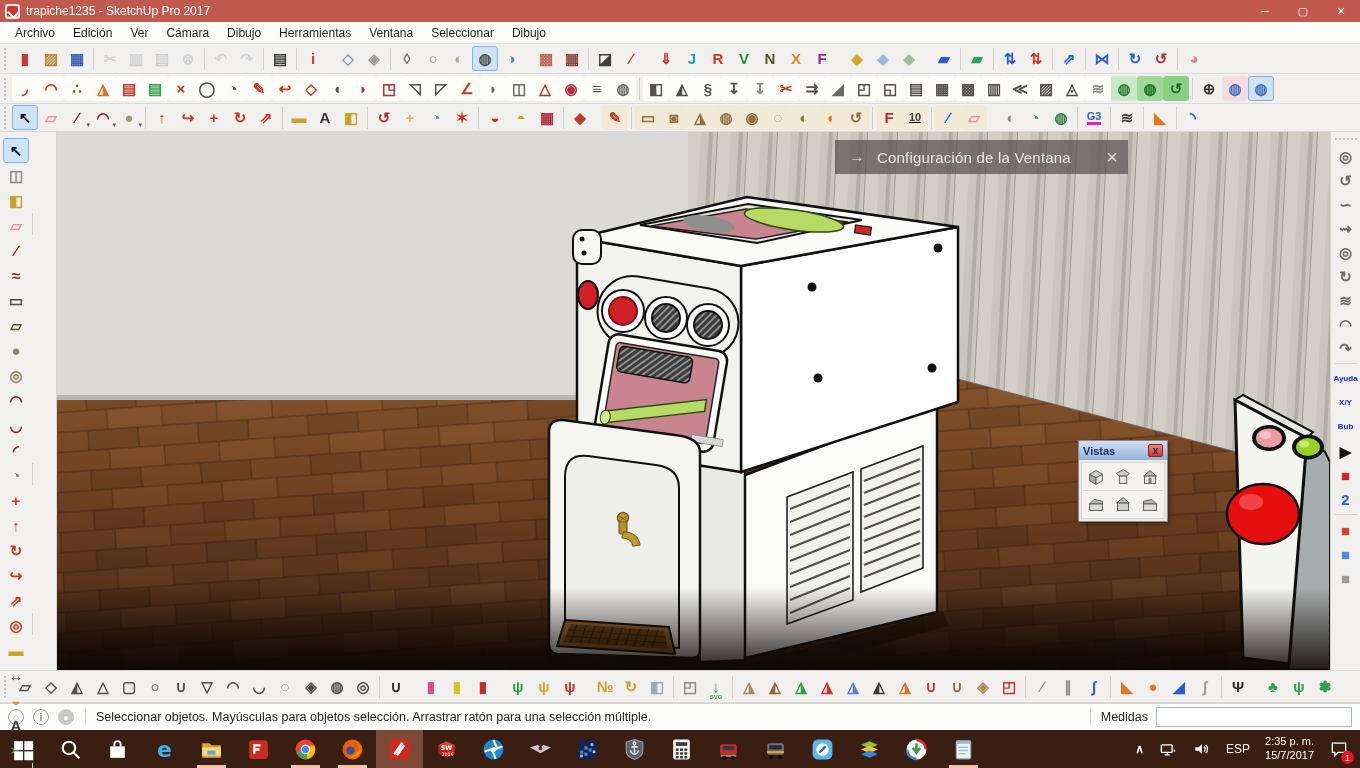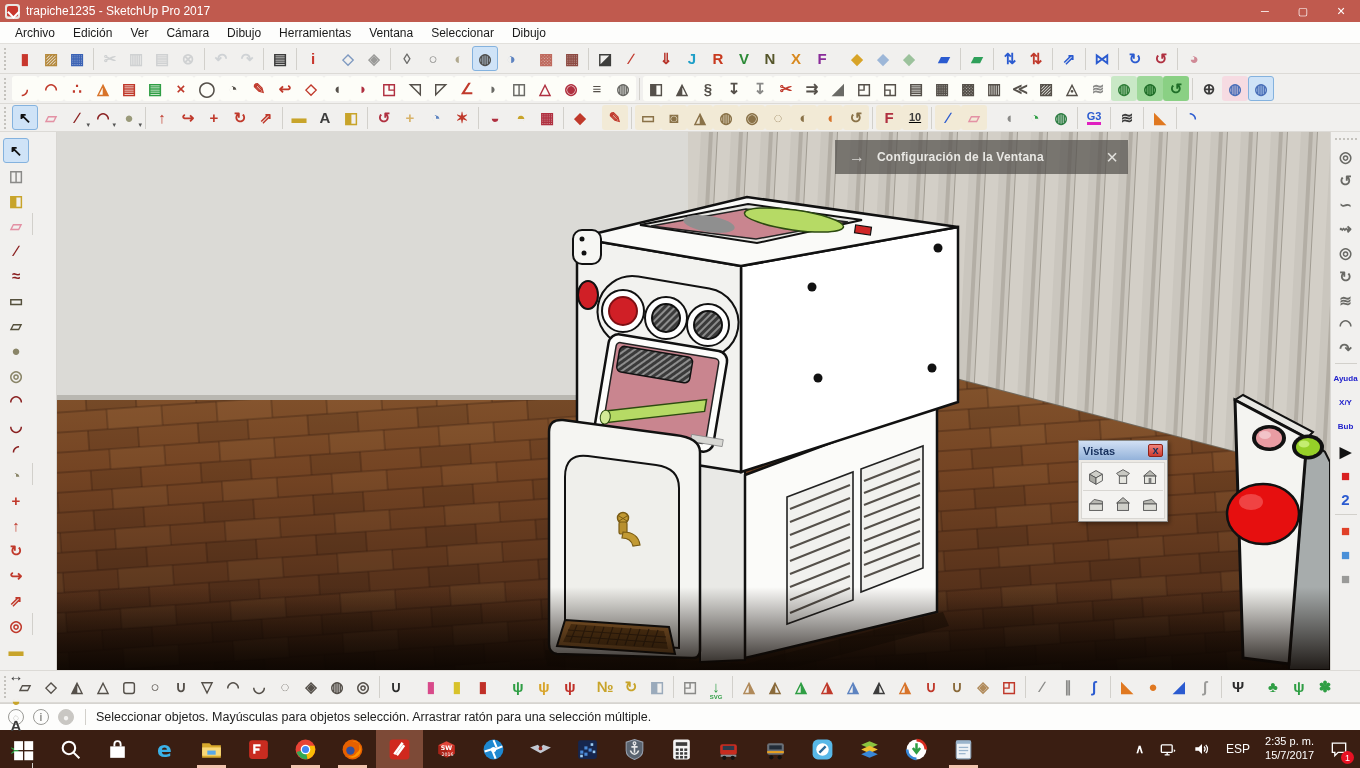--- a/index.html
+++ b/index.html
@@ -36,21 +36,21 @@
   .tbv .tb-btn { width:25px; height:25px; }
   .tbvr { width:30px; background:#f1f0ee; border-left:1px solid #d8d6d2; display:flex; flex-direction:column; align-items:center; padding-top:4px; }
   .tbvr .tb-btn { width:24px; height:24px; }
   .tbvr .tb-sep { width:22px; height:1px; margin:3px 0; }
   .tbvr .tb-handle { width:22px; height:4px; border-left:none; border-top:2px dotted #c4c2bd; margin:2px 0; }
   .viewport { position:relative; flex:1; overflow:hidden; background:#dbdad6; }
   .viewport svg.scene { position:absolute; inset:0; display:block; }
   
   .notif { position:absolute; left:778px; top:8px; width:293px; height:34px; background:rgba(84,82,78,.72); display:flex; align-items:center; color:#e9e8e4; }
   .notif .arrow { font-size:16px; margin:0 12px 0 14px; color:#d8d7d3; }
-  .notif .ntext { font-size:12px; font-weight:bold; letter-spacing:.2px; }
+  .notif .ntext { font-size:15px; font-weight:normal; letter-spacing:.2px; }
   .notif .nclose { margin-left:auto; margin-right:10px; font-size:20px; color:#e2e1dd; }
   
   .vistas { position:absolute; left:1021px; top:308px; width:90px; background:#ece9e4; border:1px solid #8a8a88; box-shadow:2px 2px 4px rgba(0,0,0,.35); }
   .vistas .vtitle { height:19px; background:linear-gradient(#d2e0f4,#93b2da); display:flex; align-items:center; padding:0 4px; }
   .vistas .vtitle span { font-size:11px; font-weight:bold; color:#17315e; }
   .vistas .vclose { margin-left:auto; width:15px; height:13px; background:linear-gradient(#f0837c,#cc3a2e); border:1px solid #902318; border-radius:2px; color:#fff; font-size:9px; font-weight:bold; display:flex; align-items:center; justify-content:center; line-height:1; }
   .vistas .vbody { background:#f4f3f1; margin:2px; border:1px solid #d8d6d2; padding:1px; }
   .vistas .vrow { display:flex; }
   .vistas .vrow + .vrow { border-top:1px solid #d8d6d2; }
   .vistas .vbtn { width:27px; height:26px; display:flex; align-items:center; justify-content:center; }
@@ -1027,20 +1027,25 @@
       <span class="glyph" style="color: rgb(47, 158, 68);">✽</span>
     </div>
   </div>
 
 <div class="statusbar">
   <span class="st-ic">◌</span>
   <span class="st-ic">i</span>
   <span class="st-ic" style="background:#c9c7c3;border-color:#c9c7c3;color:#f4f3f1;">●</span>
   <span class="st-div"></span>
   <span>Seleccionar objetos. Mayúsculas para objetos selección. Arrastrar ratón para una selección múltiple.</span>
+  <div class="measures">
+    <span class="st-div"></span>
+    <label>Medidas</label>
+    <input value="" style="">
+  </div>
 </div>
 
 <div class="taskbar">
   <div id="tk-items" style="display:flex;">
       <div class="tk-cell" title="start">
         <svg viewBox="0 0 24 24">
           <g fill="#fff">
             <rect x="3" y="4" width="8.5" height="8.5"></rect>
             <rect x="12.8" y="4" width="8.5" height="8.5"></rect>
             <rect x="3" y="13.8" width="8.5" height="8.5"></rect>

